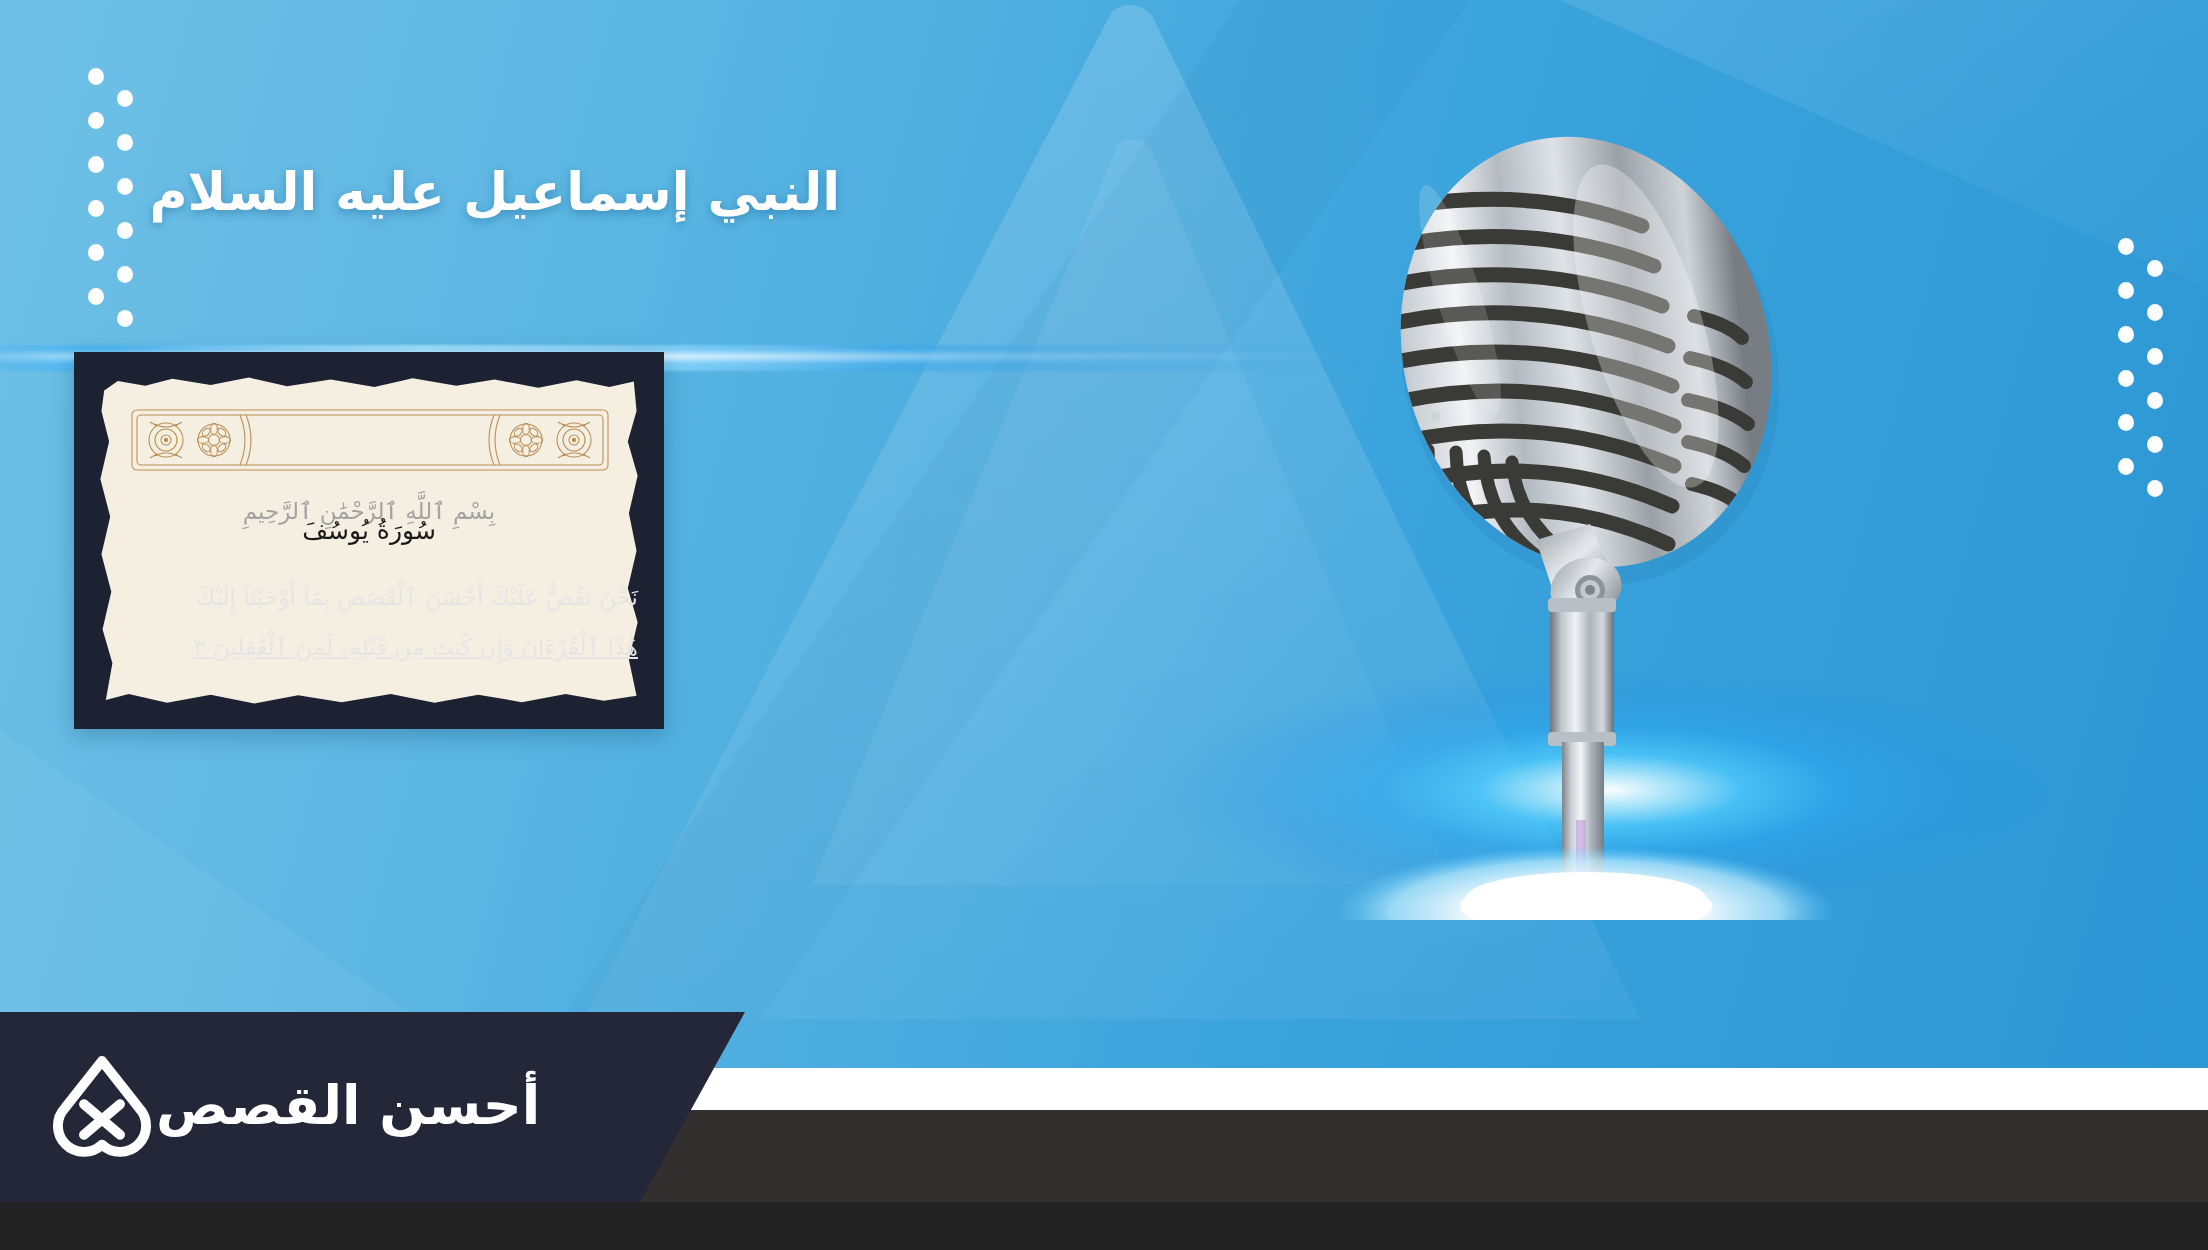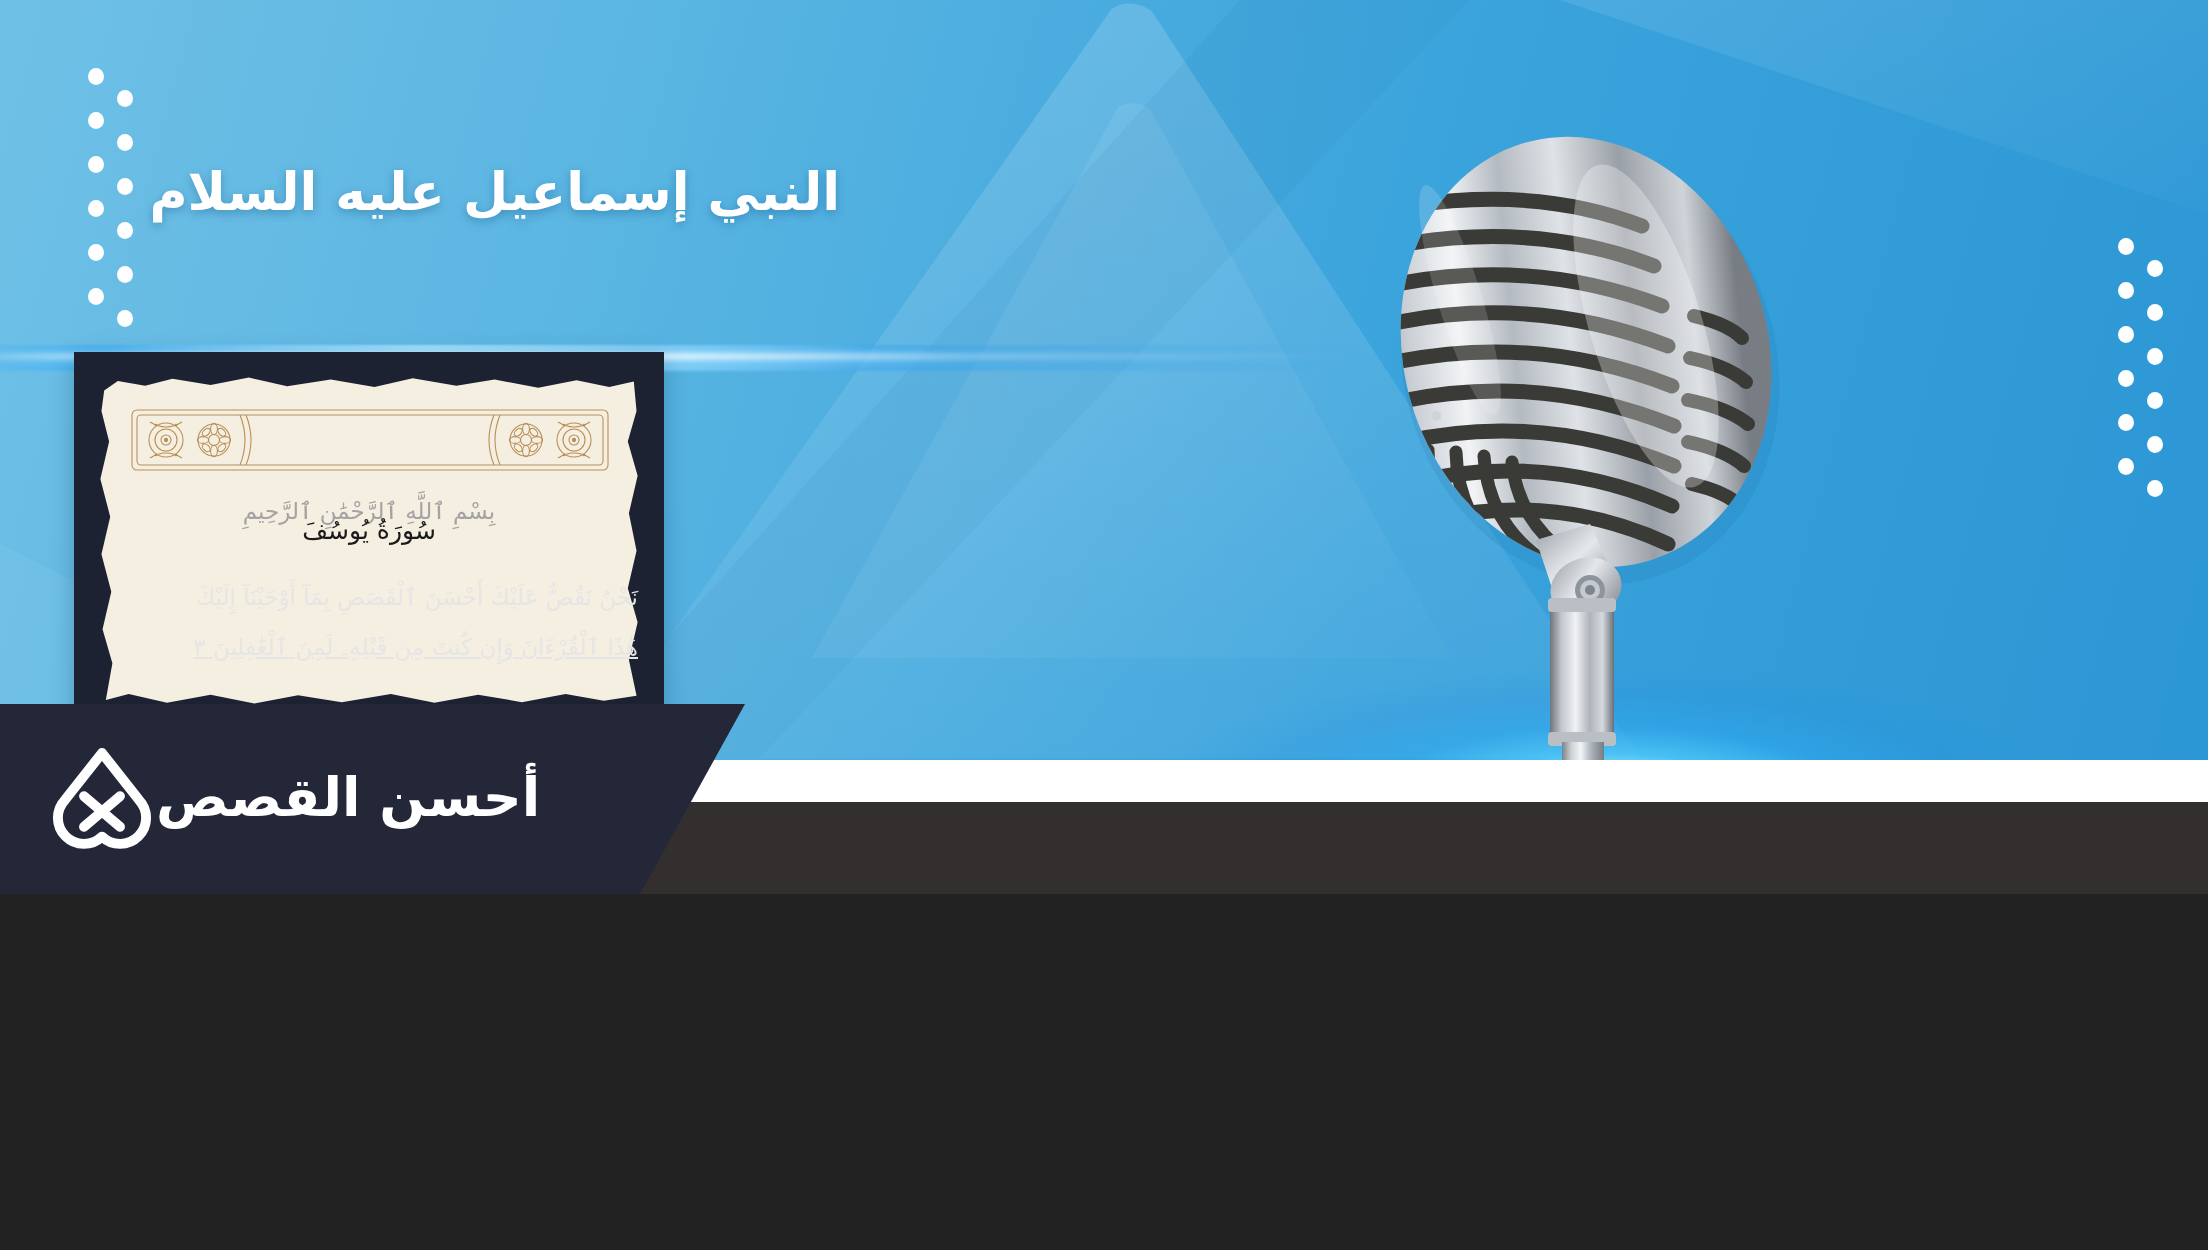--- a/index.html
+++ b/index.html
@@ -1,20 +1,20 @@
 <!DOCTYPE html>
 <html lang="ar" dir="rtl"><head>
 <meta charset="utf-8">
 <title>Ahsan Al-Qasas — Video Thumbnail</title>
 <style>
   html,body{margin:0;padding:0;background:#222;}
   *{box-sizing:border-box;}
   .stage{
     position:relative;
-    width:2208px;height:894px;
+    width:2208px;height:1202px;
     overflow:hidden;
     font-family:"DejaVu Sans","Liberation Sans",sans-serif;
     background:linear-gradient(105deg,#6fc0e6 0%,#5bb6e2 26%,#3aa3dc 62%,#2b96d4 100%);
   }
 
   
   .bg-layer{position:absolute;inset:0;overflow:hidden;}
   .bg-layer svg{position:absolute;inset:0;width:100%;height:100%;display:block;}
 
   

